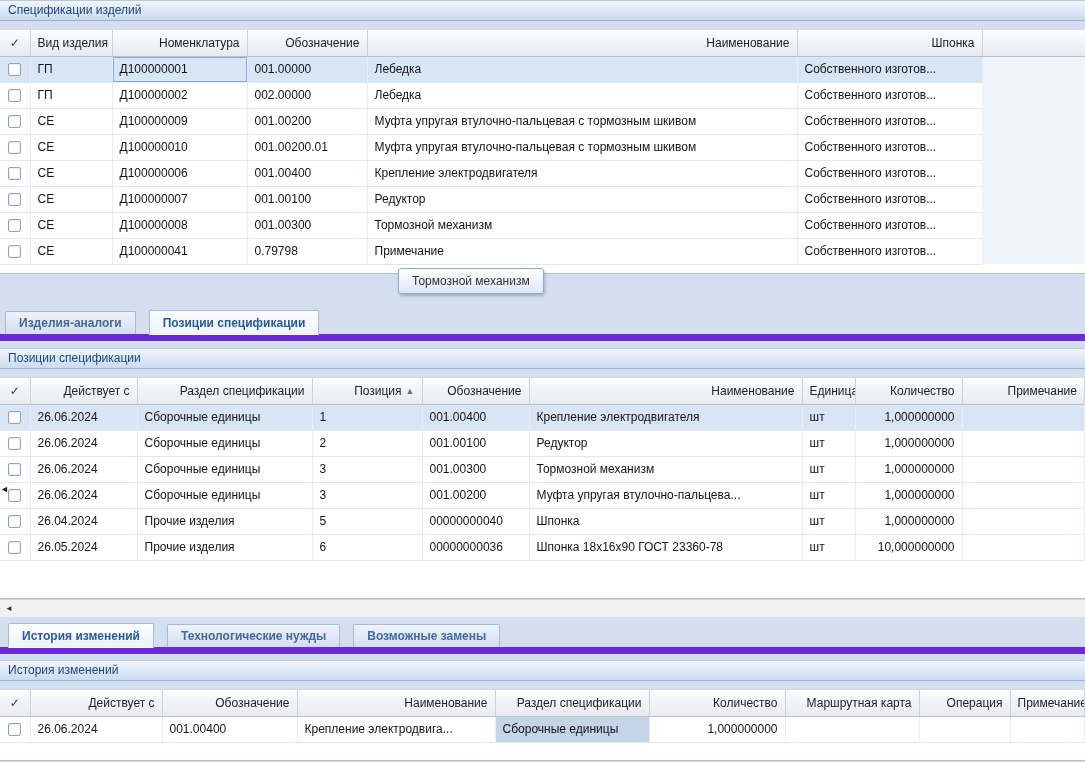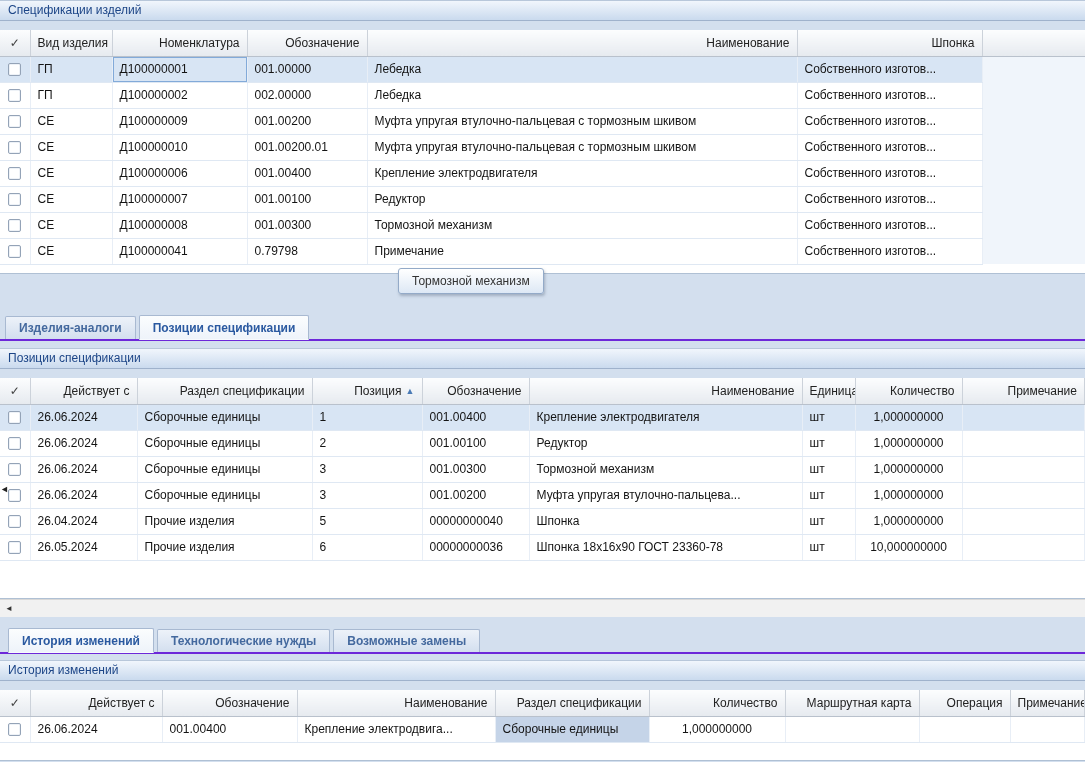--- a/index.html
+++ b/index.html
@@ -50,35 +50,35 @@
     border-right:1px solid #e8eef6;
     border-bottom:1px solid #dfe8f3;
     white-space:nowrap;
     overflow:hidden;
     background:#fff;
     color:#141414;
   }
   tr.selected td{background:#d8e5f4;}
   td.focused{background:#cde1f4;box-shadow:inset 0 0 0 1px #82aad9;}
   td.cell-hl{background:#c5d4e8;}
-  td.num{text-align:center;}
+  td.num{text-align:right;}
   .col-check{text-align:center;padding:0;}
   th.col-check{color:#444;font-size:12px;}
   .checkbox{
     display:inline-block;width:13px;height:13px;
     border:1px solid #94a3b7;border-radius:2px;background:#fff;
     box-shadow:inset 0 0 0 1px #eef2f7;vertical-align:middle;
   }
   th.filler{border-right:none;}
   td.filler{background:#f0f5fb;border-right:none;border-bottom:none;}
   tr.selected td.filler{background:#f0f5fb;}
   .sort{color:#4a7ab5;font-size:9px;margin-left:4px;vertical-align:1px;}
   .tabstrip{
-    height:27px;display:flex;align-items:flex-end;gap:3px;
-    padding-left:5px;border-bottom:2px solid #6d28d9;
+    height:27px;display:flex;align-items:flex-end;gap:13px;
+    padding-left:5px;border-bottom:7px solid #6d28d9;
   }
   .tabstrip.bottom{padding-left:8px;}
   .tab{
     height:23px;line-height:22px;padding:0 13px;
     background:linear-gradient(#edf2f9,#d3dfef);
     border:1px solid #a8b9d1;border-bottom:none;
     border-radius:2px 2px 0 0;
     color:#44699e;font-weight:bold;cursor:default;
   }
   .tab.active{

